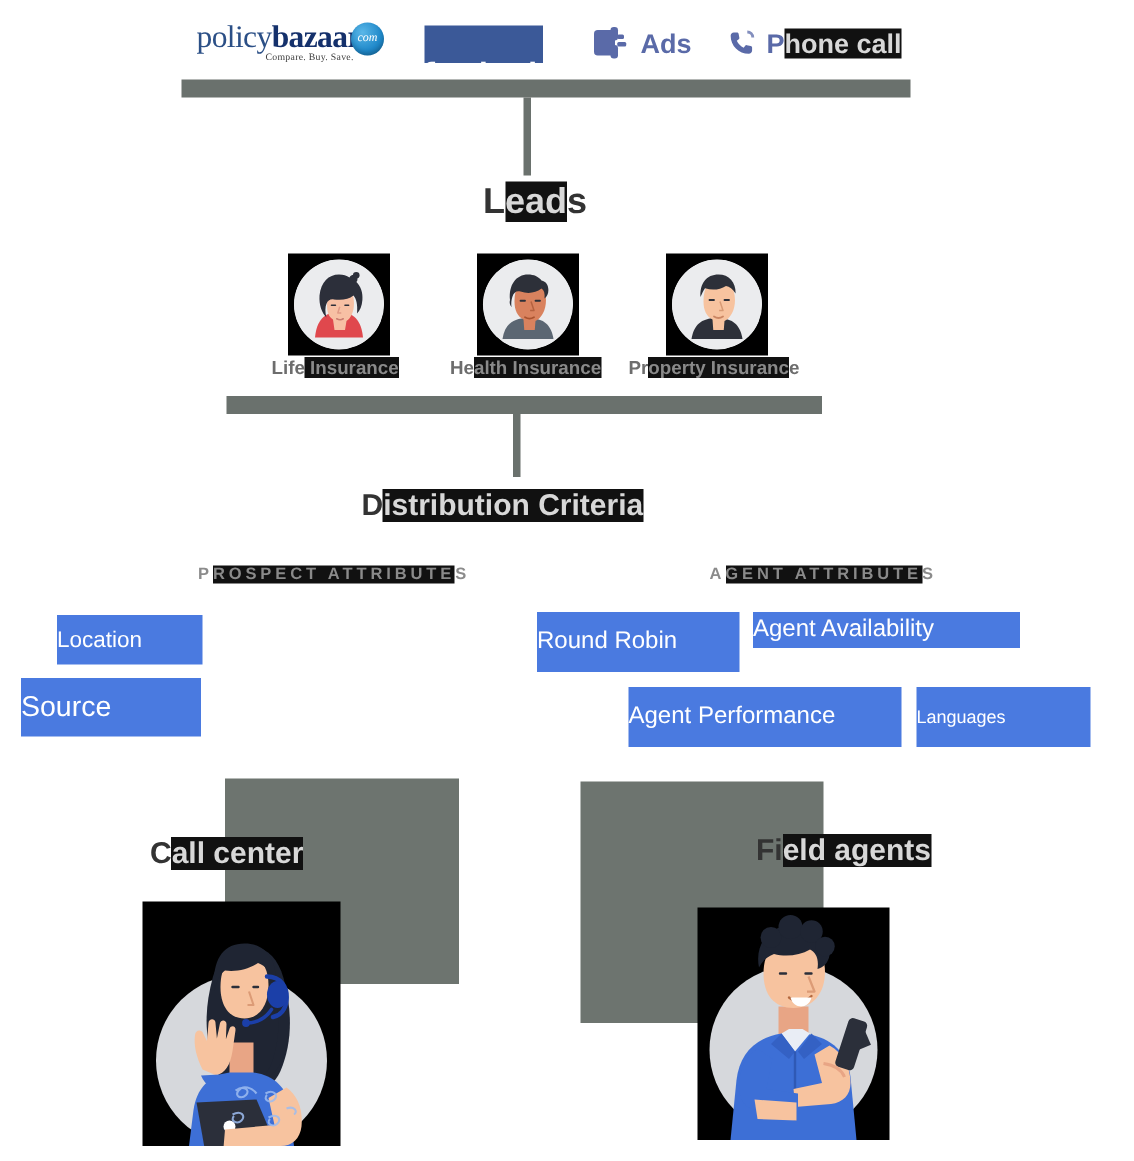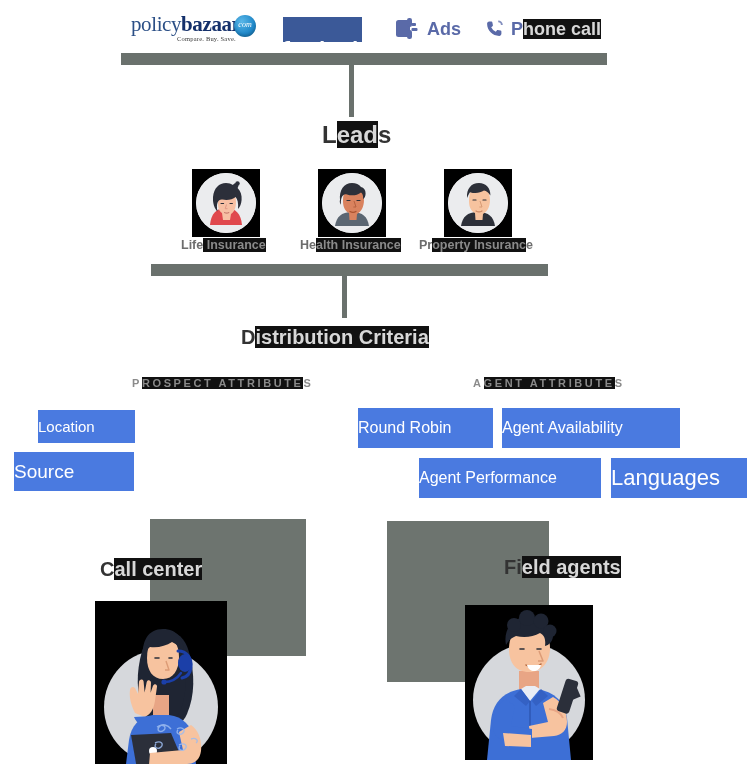--- a/index.html
+++ b/index.html
@@ -173,27 +173,27 @@
   </div>
   <div class="chip" style="left:14px;top:452px;width:120px;height:39px;font-size:19px;">
     <span>Source</span>
   </div>
 
   <div class="attr-head" style="left:429px;top:377px;"><span>A</span><span class="hl2">GENT ATTRIBUTE</span><span>S</span></div>
 
   <div class="chip" style="left:358px;top:408px;width:135px;height:40px;font-size:16px;">
     <span>Round Robin</span>
   </div>
-  <div class="chip" style="left:502px;top:408px;width:178px;height:40px;font-size:16px;">
+  <div class="chip" style="left:502px;top:408px;width:178px;height:24px;font-size:16px;">
     <span>Agent Availability</span>
   </div>
   <div class="chip" style="left:419px;top:458px;width:182px;height:40px;font-size:16px;">
     <span>Agent Performance</span>
   </div>
-  <div class="chip" style="left:611px;top:458px;width:136px;height:40px;font-size:22px;">
+  <div class="chip" style="left:611px;top:458px;width:116px;height:40px;font-size:12px;">
     <span>Languages</span>
   </div>
 
   <div class="shadowbox" style="left:150px;top:519px;width:156px;height:137px;"></div>
   <div class="node-title t-call"><span>C</span><span class="hl">all center</span></div>
 
   <div class="illus" style="left:95px;top:601px;width:132px;height:163px;">
     <svg width="132" height="163" viewBox="0 0 132 163">
       <circle cx="66" cy="106" r="57" fill="#d6d8dc"></circle>
       <path d="M36 163c2-28 14-42 32-42s30 14 32 42z" fill="#3d6fd6"></path>

